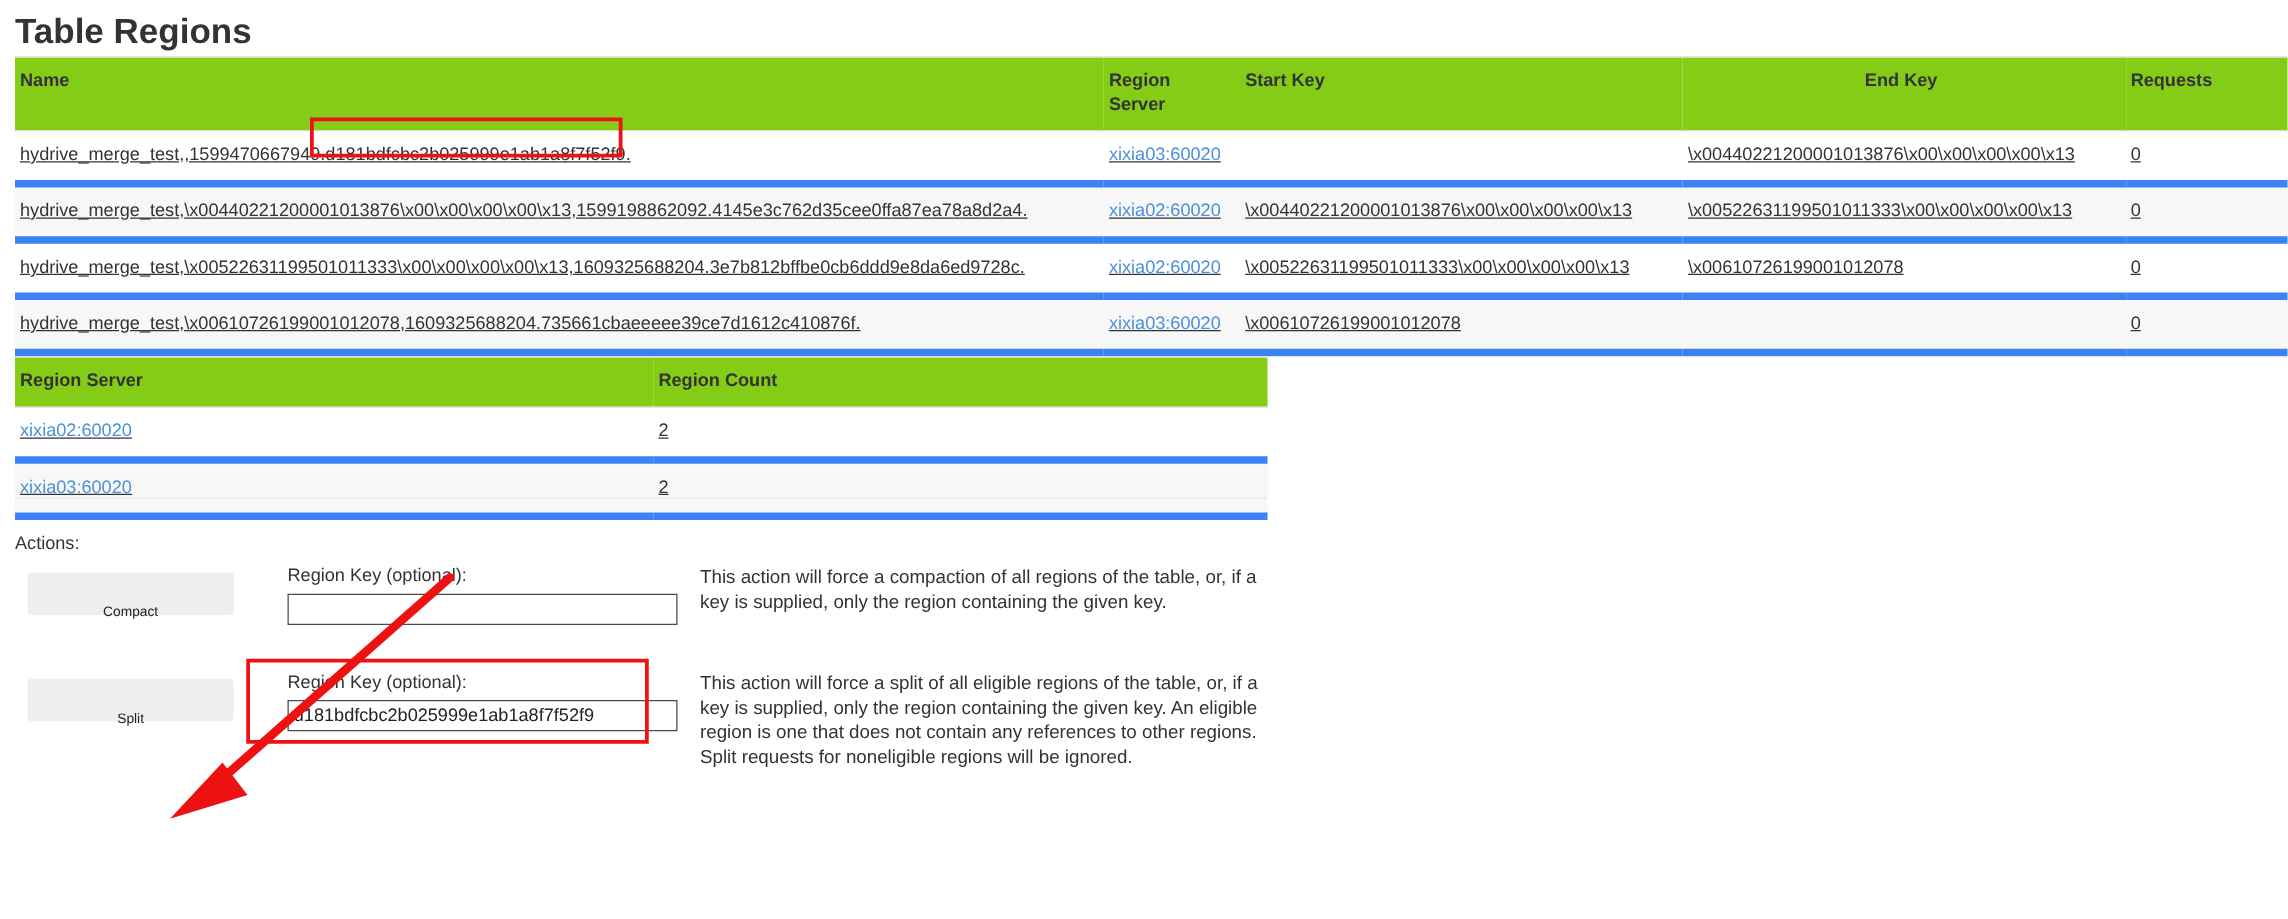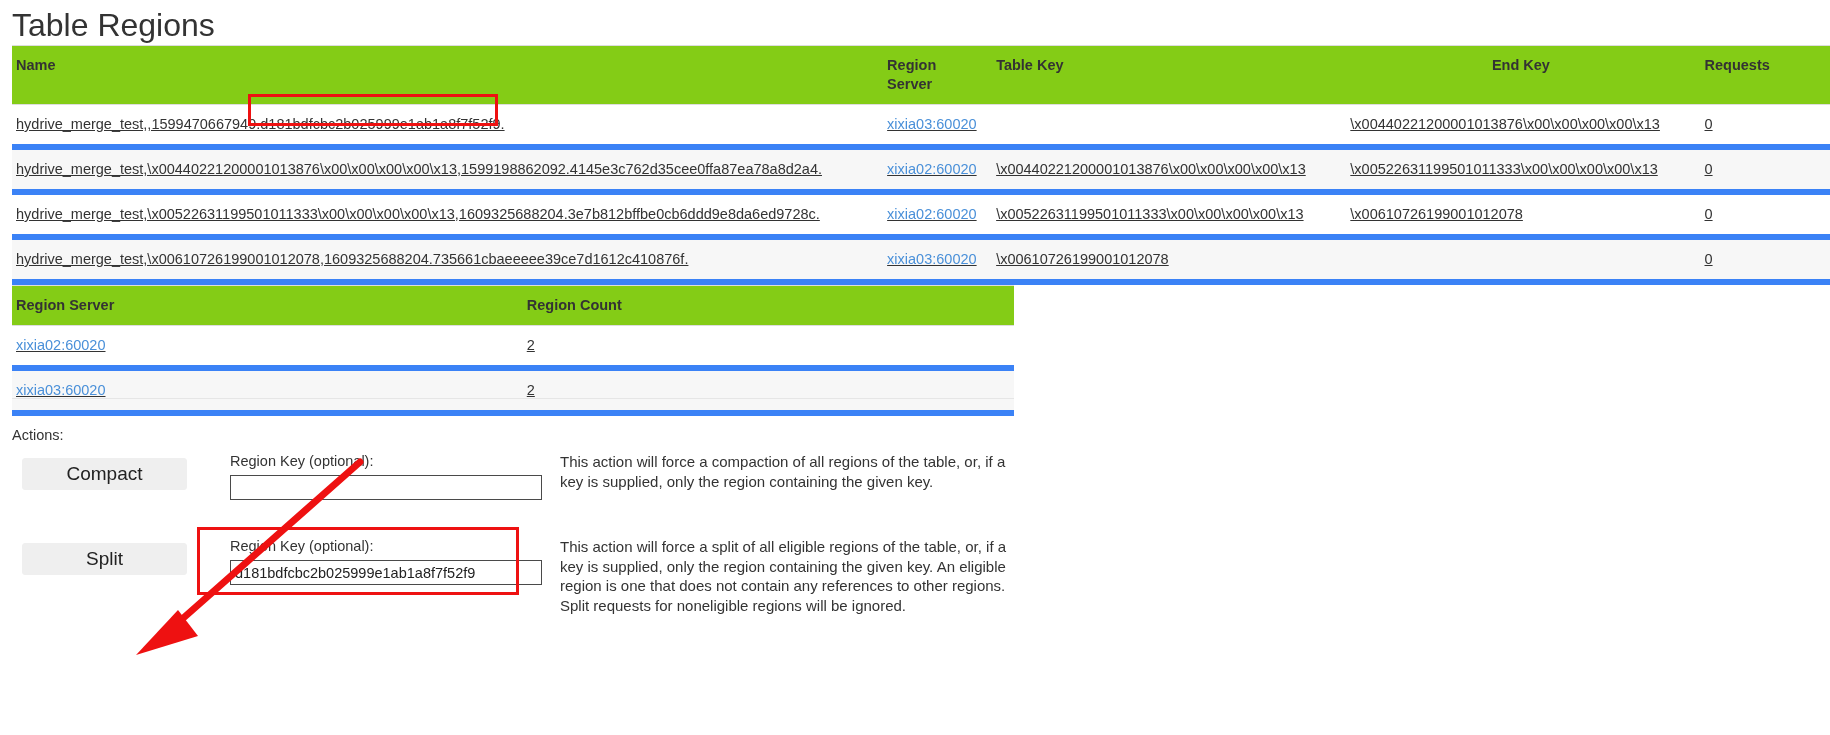--- a/index.html
+++ b/index.html
@@ -24,22 +24,22 @@
   }
   .inner {
     position: absolute;
     left: 12px;
     top: 0;
     width: 1818px;
   }
 
   
   h2.section-title {
-    font-weight: 400;
-    font-size: 32px;
+    font-weight: 700;
+    font-size: 28px;
     line-height: 34px;
     color: #333333;
     margin: 0;
     padding: 0;
   }
   #table-regions-heading { position: absolute; left: 0px; top: 8px; }
   #regions-by-server-heading { position: absolute; left: 0px; top: 249px; margin-top: 40px; }
 
   
   table.ui-table {
@@ -133,25 +133,25 @@
 
   .action-btn {
     position: absolute;
     left: 10px;
     width: 165px;
     height: 32px;
     background: #efefef;
     border: 1px solid #efefef;
     border-radius: 3px;
     font-family: "Liberation Sans", sans-serif;
-    font-size: 19px;
+    font-size: 11px;
     color: #222222;
     text-align: center;
     line-height: 30px;
-    padding: 0;
+    padding: 16px;
     cursor: pointer;
   }
   #compact-button { top: 14px; }
   #split-button   { top: 14px; }
 
   .field-group { position: absolute; left: 218px; width: 312px; }
   .field-label {
     font-size: 14.5px;
     line-height: 19px;
     color: #333333;
@@ -218,21 +218,21 @@
 <div class="page">
   <div class="inner">
 
     <h2 class="section-title" id="table-regions-heading">Table Regions</h2>
 
     <table class="ui-table" id="table-regions-table">
       <thead>
         <tr>
           <th class="col-name">Name</th>
           <th class="col-rs">Region Server</th>
-          <th class="col-start">Table Key</th>
+          <th class="col-start">Start Key</th>
           <th class="col-end">End Key</th>
           <th class="col-req">Requests</th>
         </tr>
       </thead>
       <tbody>
         <tr>
           <td class="cell-name">hydrive_merge_test,,1599470667949.d181bdfcbc2b025999e1ab1a8f7f52f9.</td>
           <td><a class="rs-link" href="#">xixia03:60020</a></td>
           <td></td>
           <td>\x00440221200001013876\x00\x00\x00\x00\x13</td>

